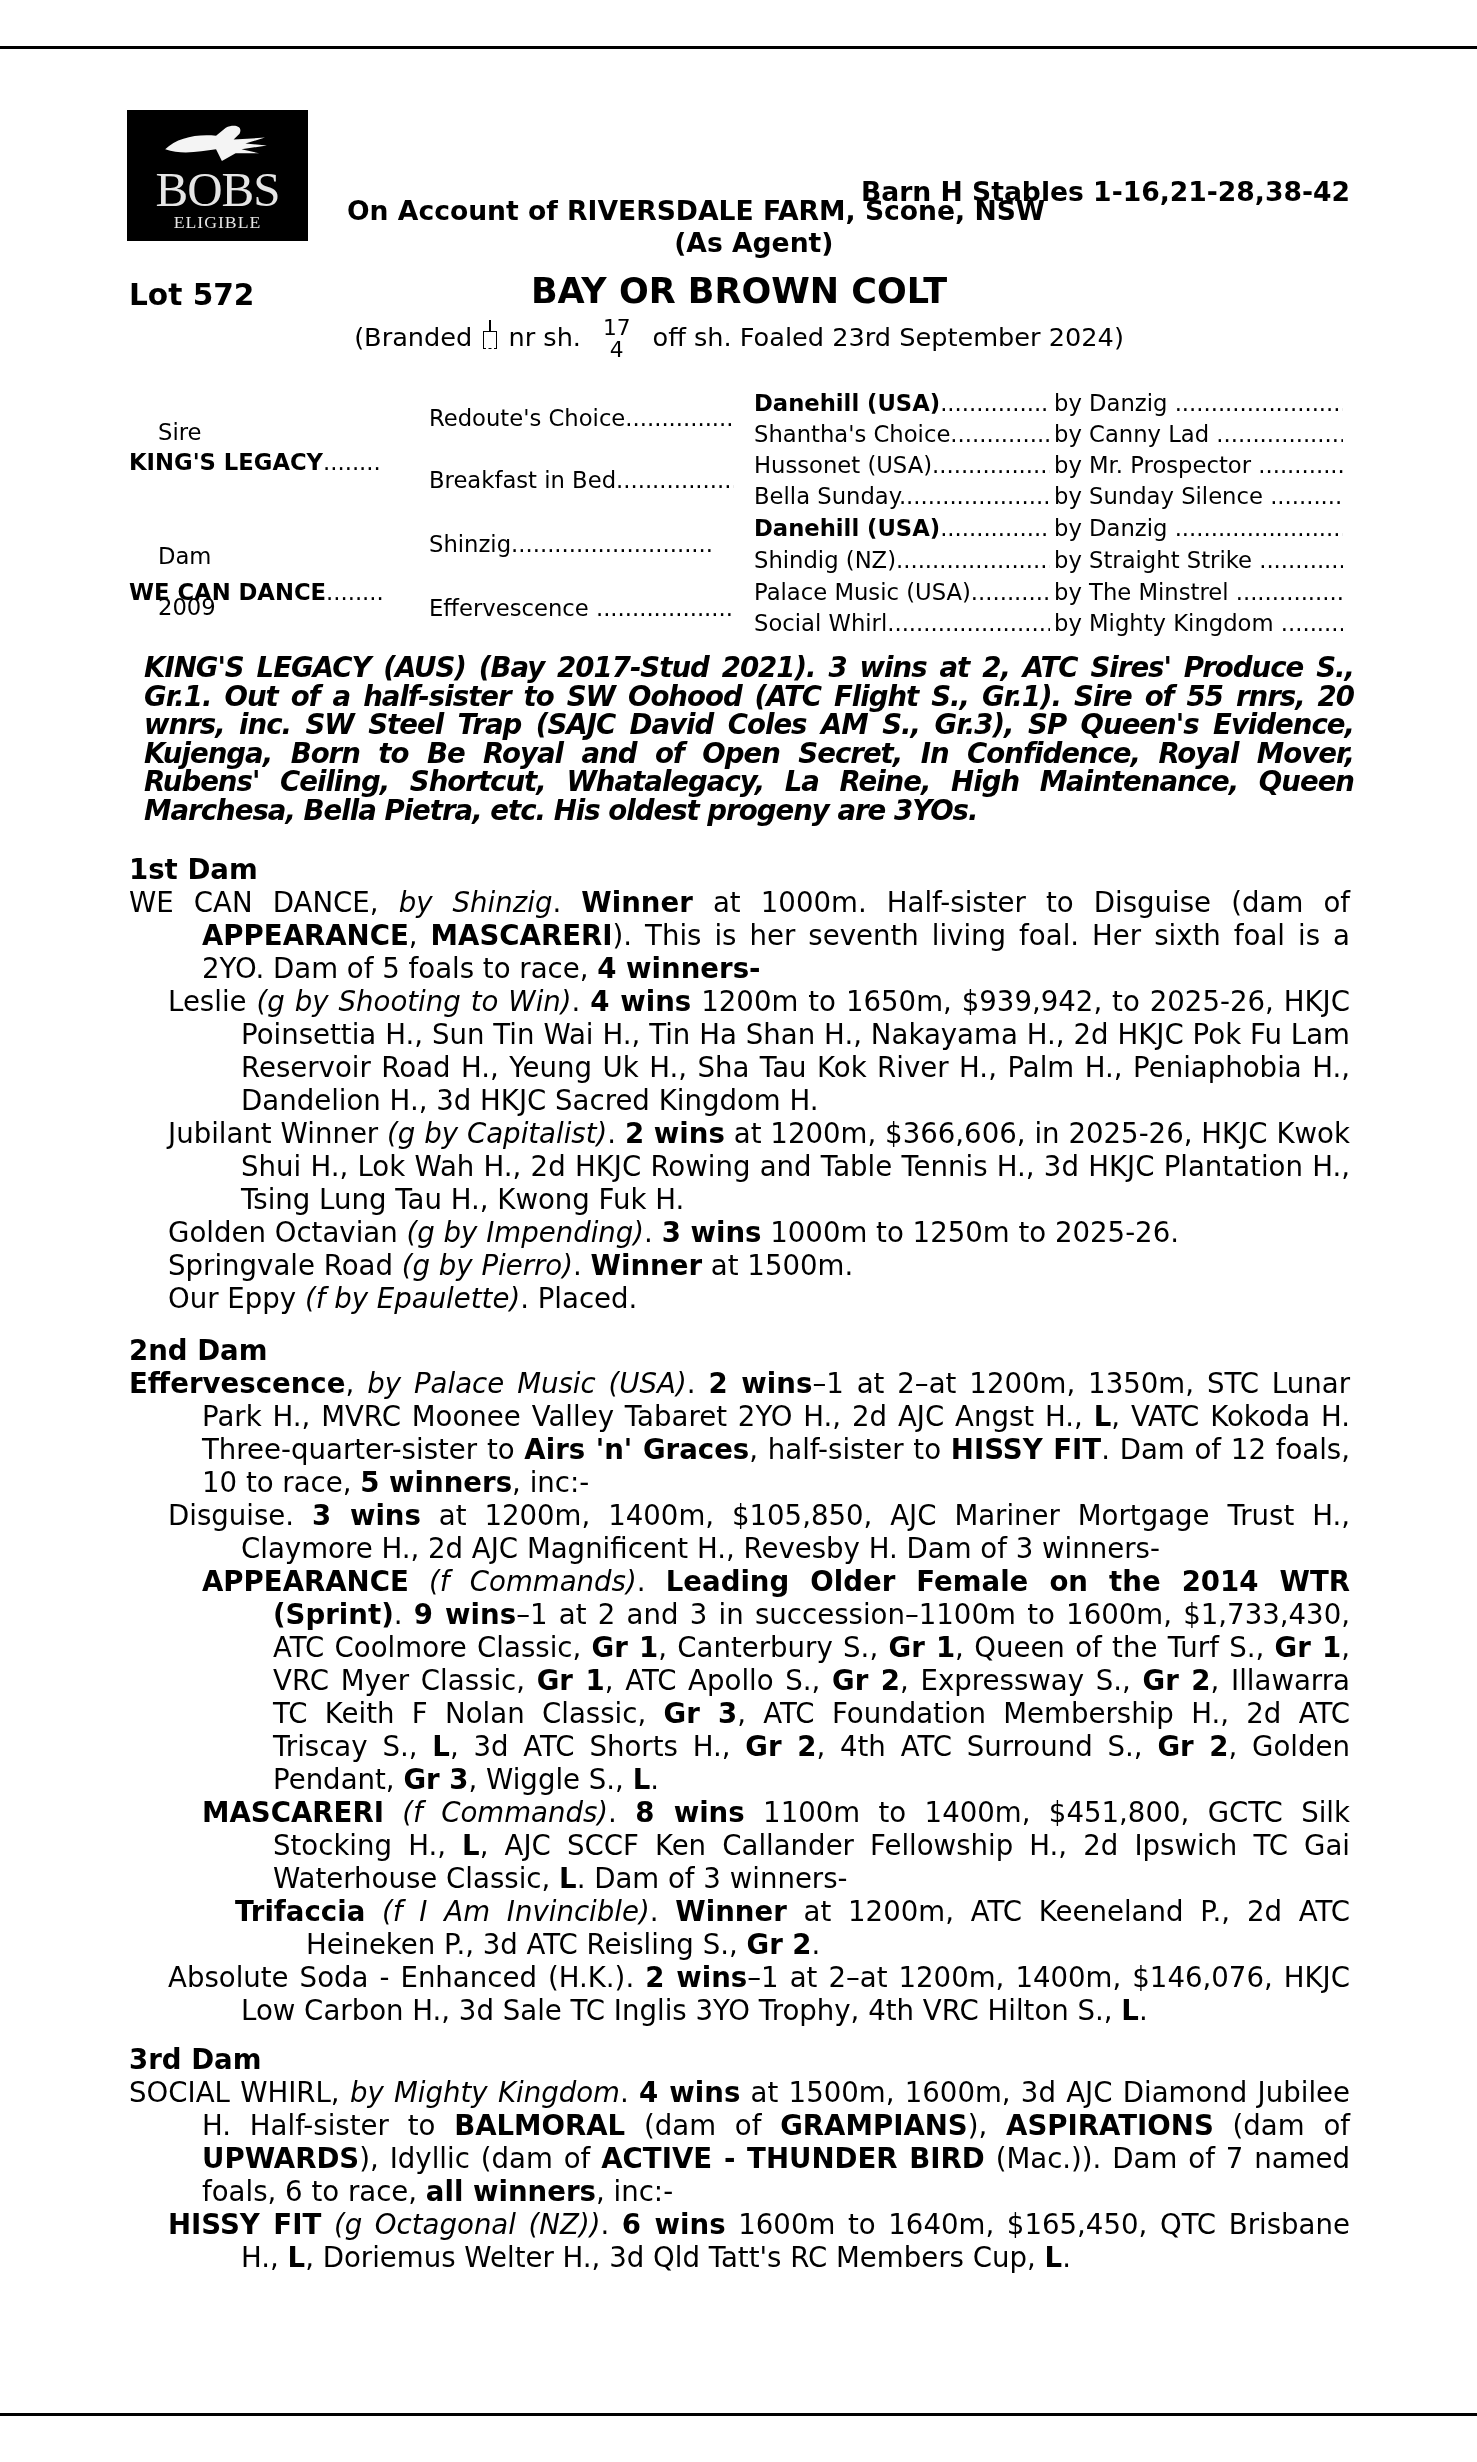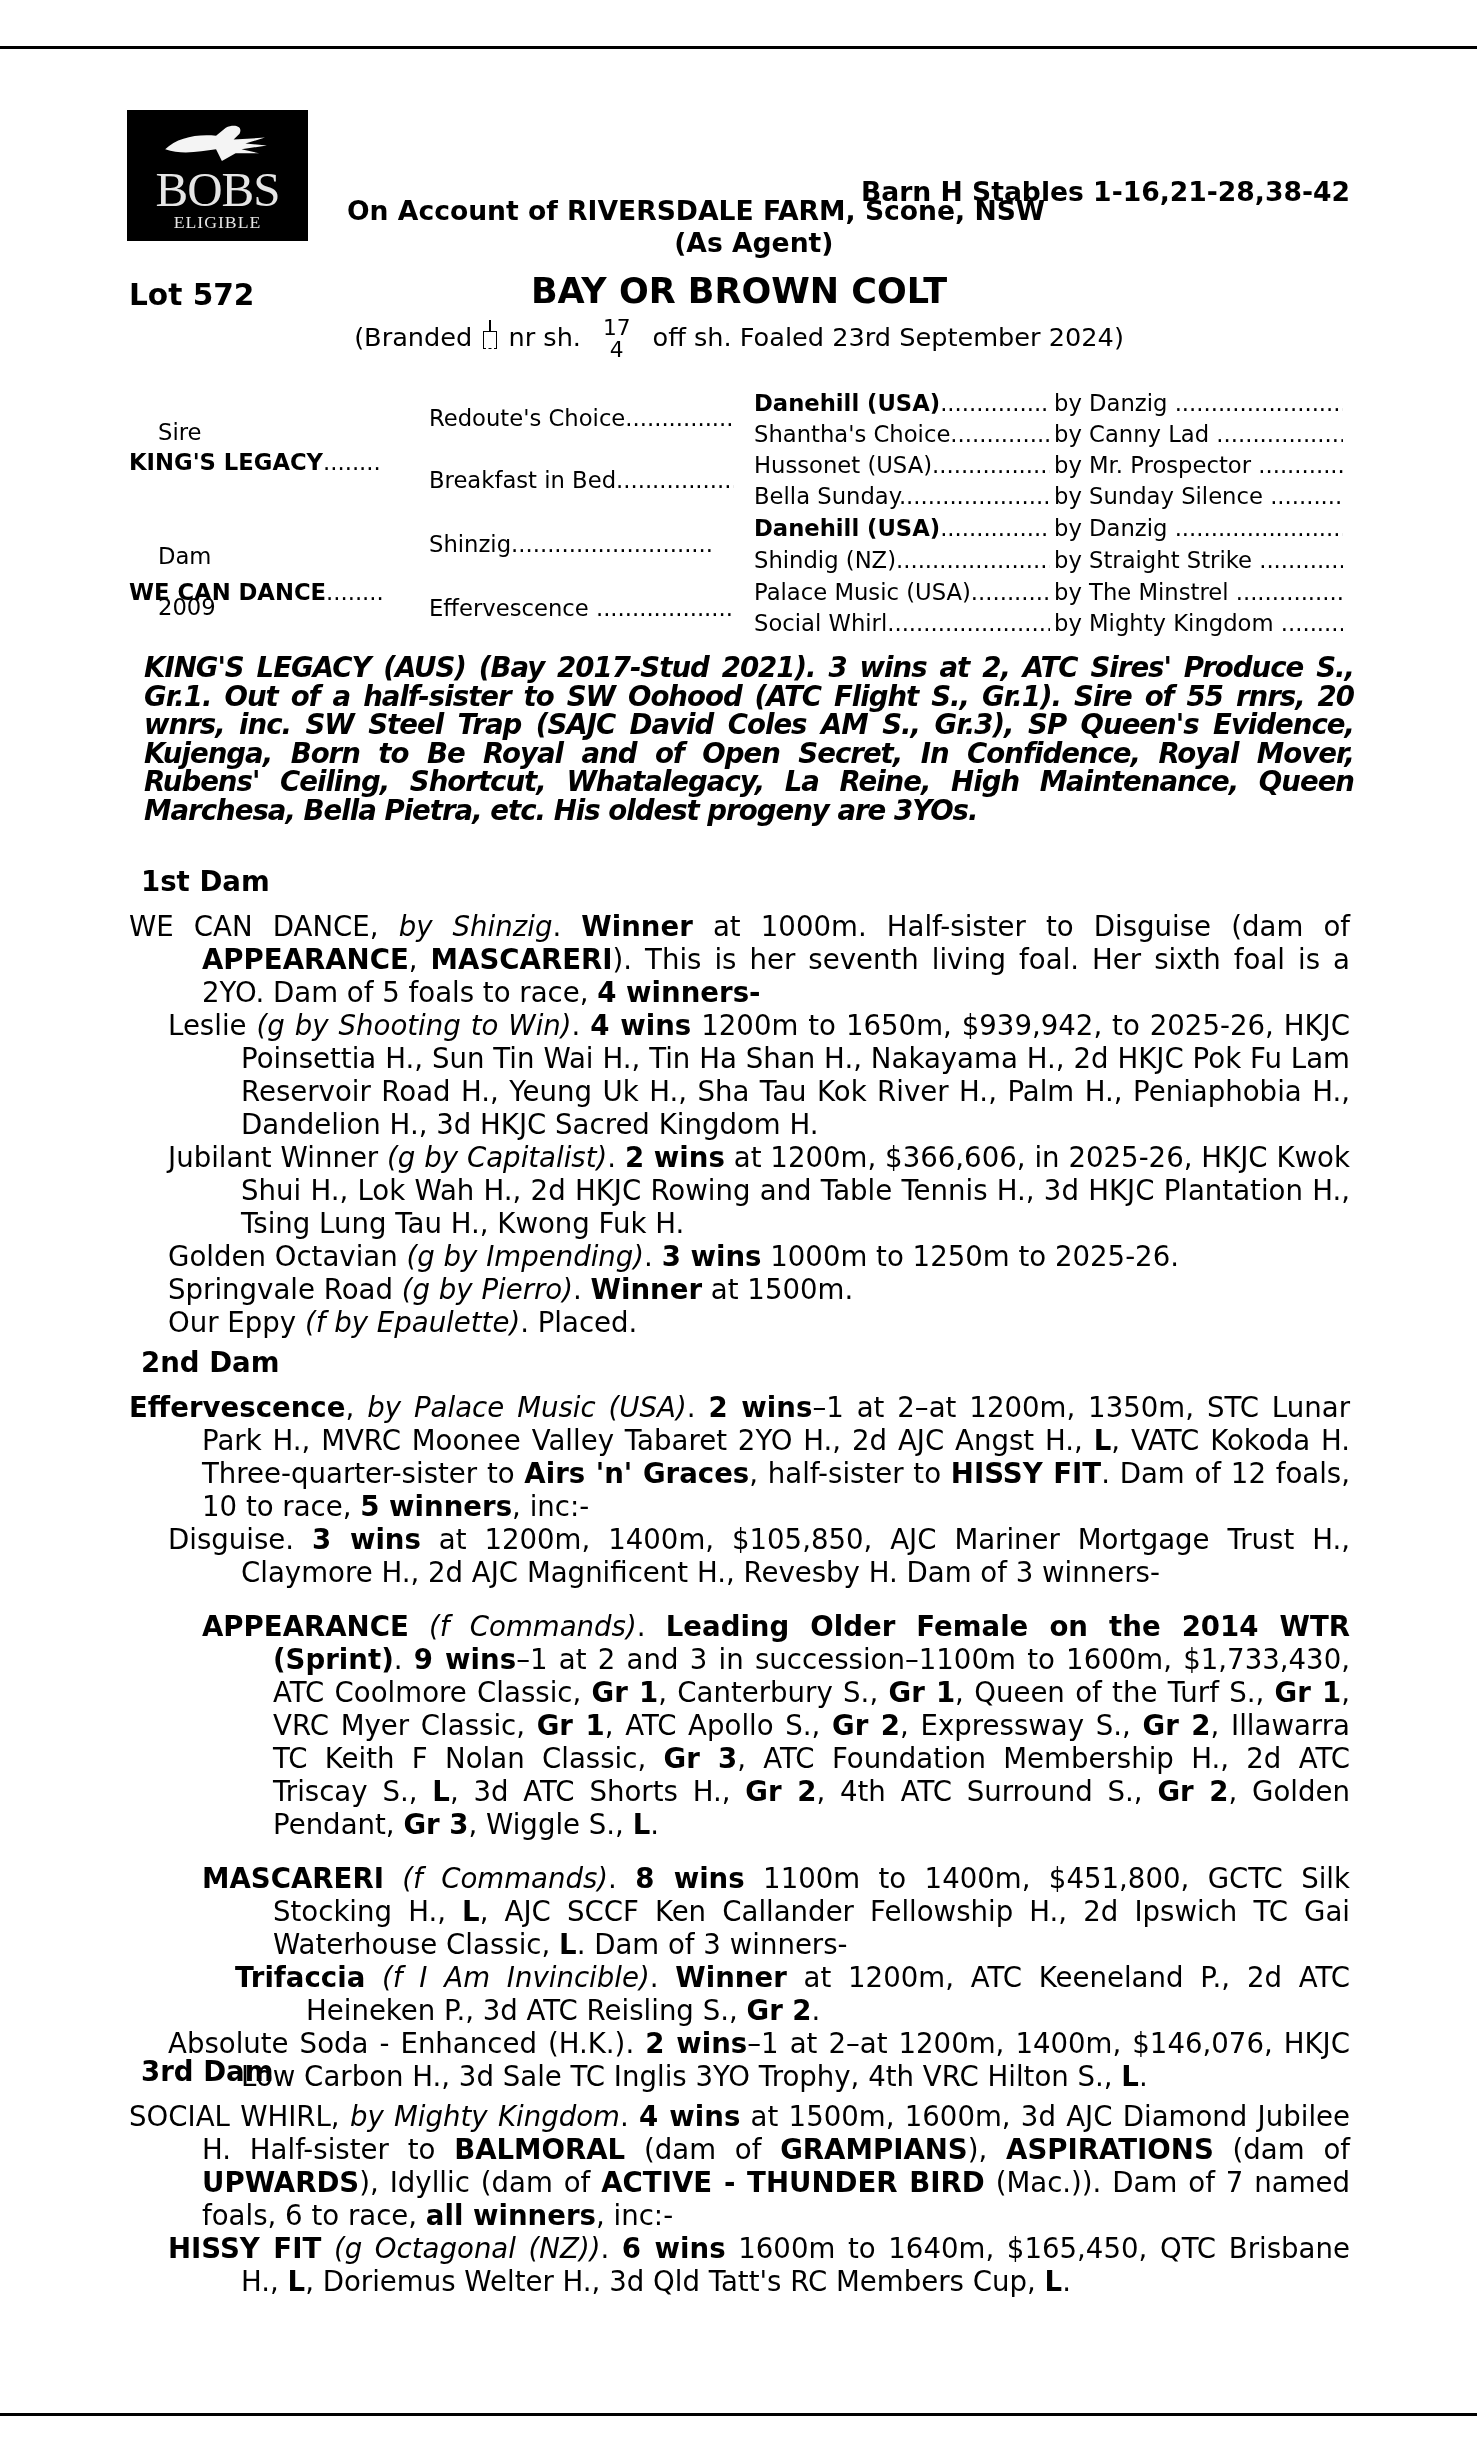--- a/index.html
+++ b/index.html
@@ -16,25 +16,25 @@
   .sub{font-size:25.6px;line-height:29.6px;}
   .frac{display:inline-block;vertical-align:middle;text-align:center;font-size:21.7px;line-height:21.7px;margin:0 13.8px;}
   .brand{display:inline-block;position:relative;width:15.8px;height:21.7px;margin:0 2px;vertical-align:-2px;}
   .brand:before{content:"";position:absolute;left:6.9px;top:-5.9px;width:2px;height:11.8px;background:#000;}
   .brand:after{content:"";position:absolute;left:1px;top:4.9px;width:11.8px;height:15.8px;border:1.5px solid #000;border-bottom-style:dashed;}
   .ped{font-size:22.7px;line-height:25.6px;}
   .ped.b{font-weight:bold;}
   .dots{letter-spacing:0;}
   .sirepara{position:absolute;left:144px;width:1210px;font-weight:bold;font-style:italic;font-size:27.6px;line-height:28.6px;text-align:justify;letter-spacing:-1px;}
   .sec{position:absolute;left:129px;width:1221px;font-size:27.6px;line-height:33px;}
-  .sec h3{margin:12px;font-size:27.6px;line-height:33px;font-weight:bold;}
+  .sec h3{margin:0;font-size:27.6px;line-height:33px;font-weight:bold;}
   .p{text-align:justify;text-align-last:left;}
   .l0{padding-left:73px;text-indent:-73px;}
   .l1{padding-left:112px;text-indent:-73px;}
-  .l2{padding-left:144px;text-indent:-71px;margin-top:21px;}
+  .l2{padding-left:144px;text-indent:-71px;}
   .l3{padding-left:177px;text-indent:-71px;}
   .seg-b{font-weight:bold;}
   .seg-i{font-style:italic;}
 </style>
 </head>
 <body>
 
 <div class="rule" style="top:46px;"></div>
 
 <div class="logo">

